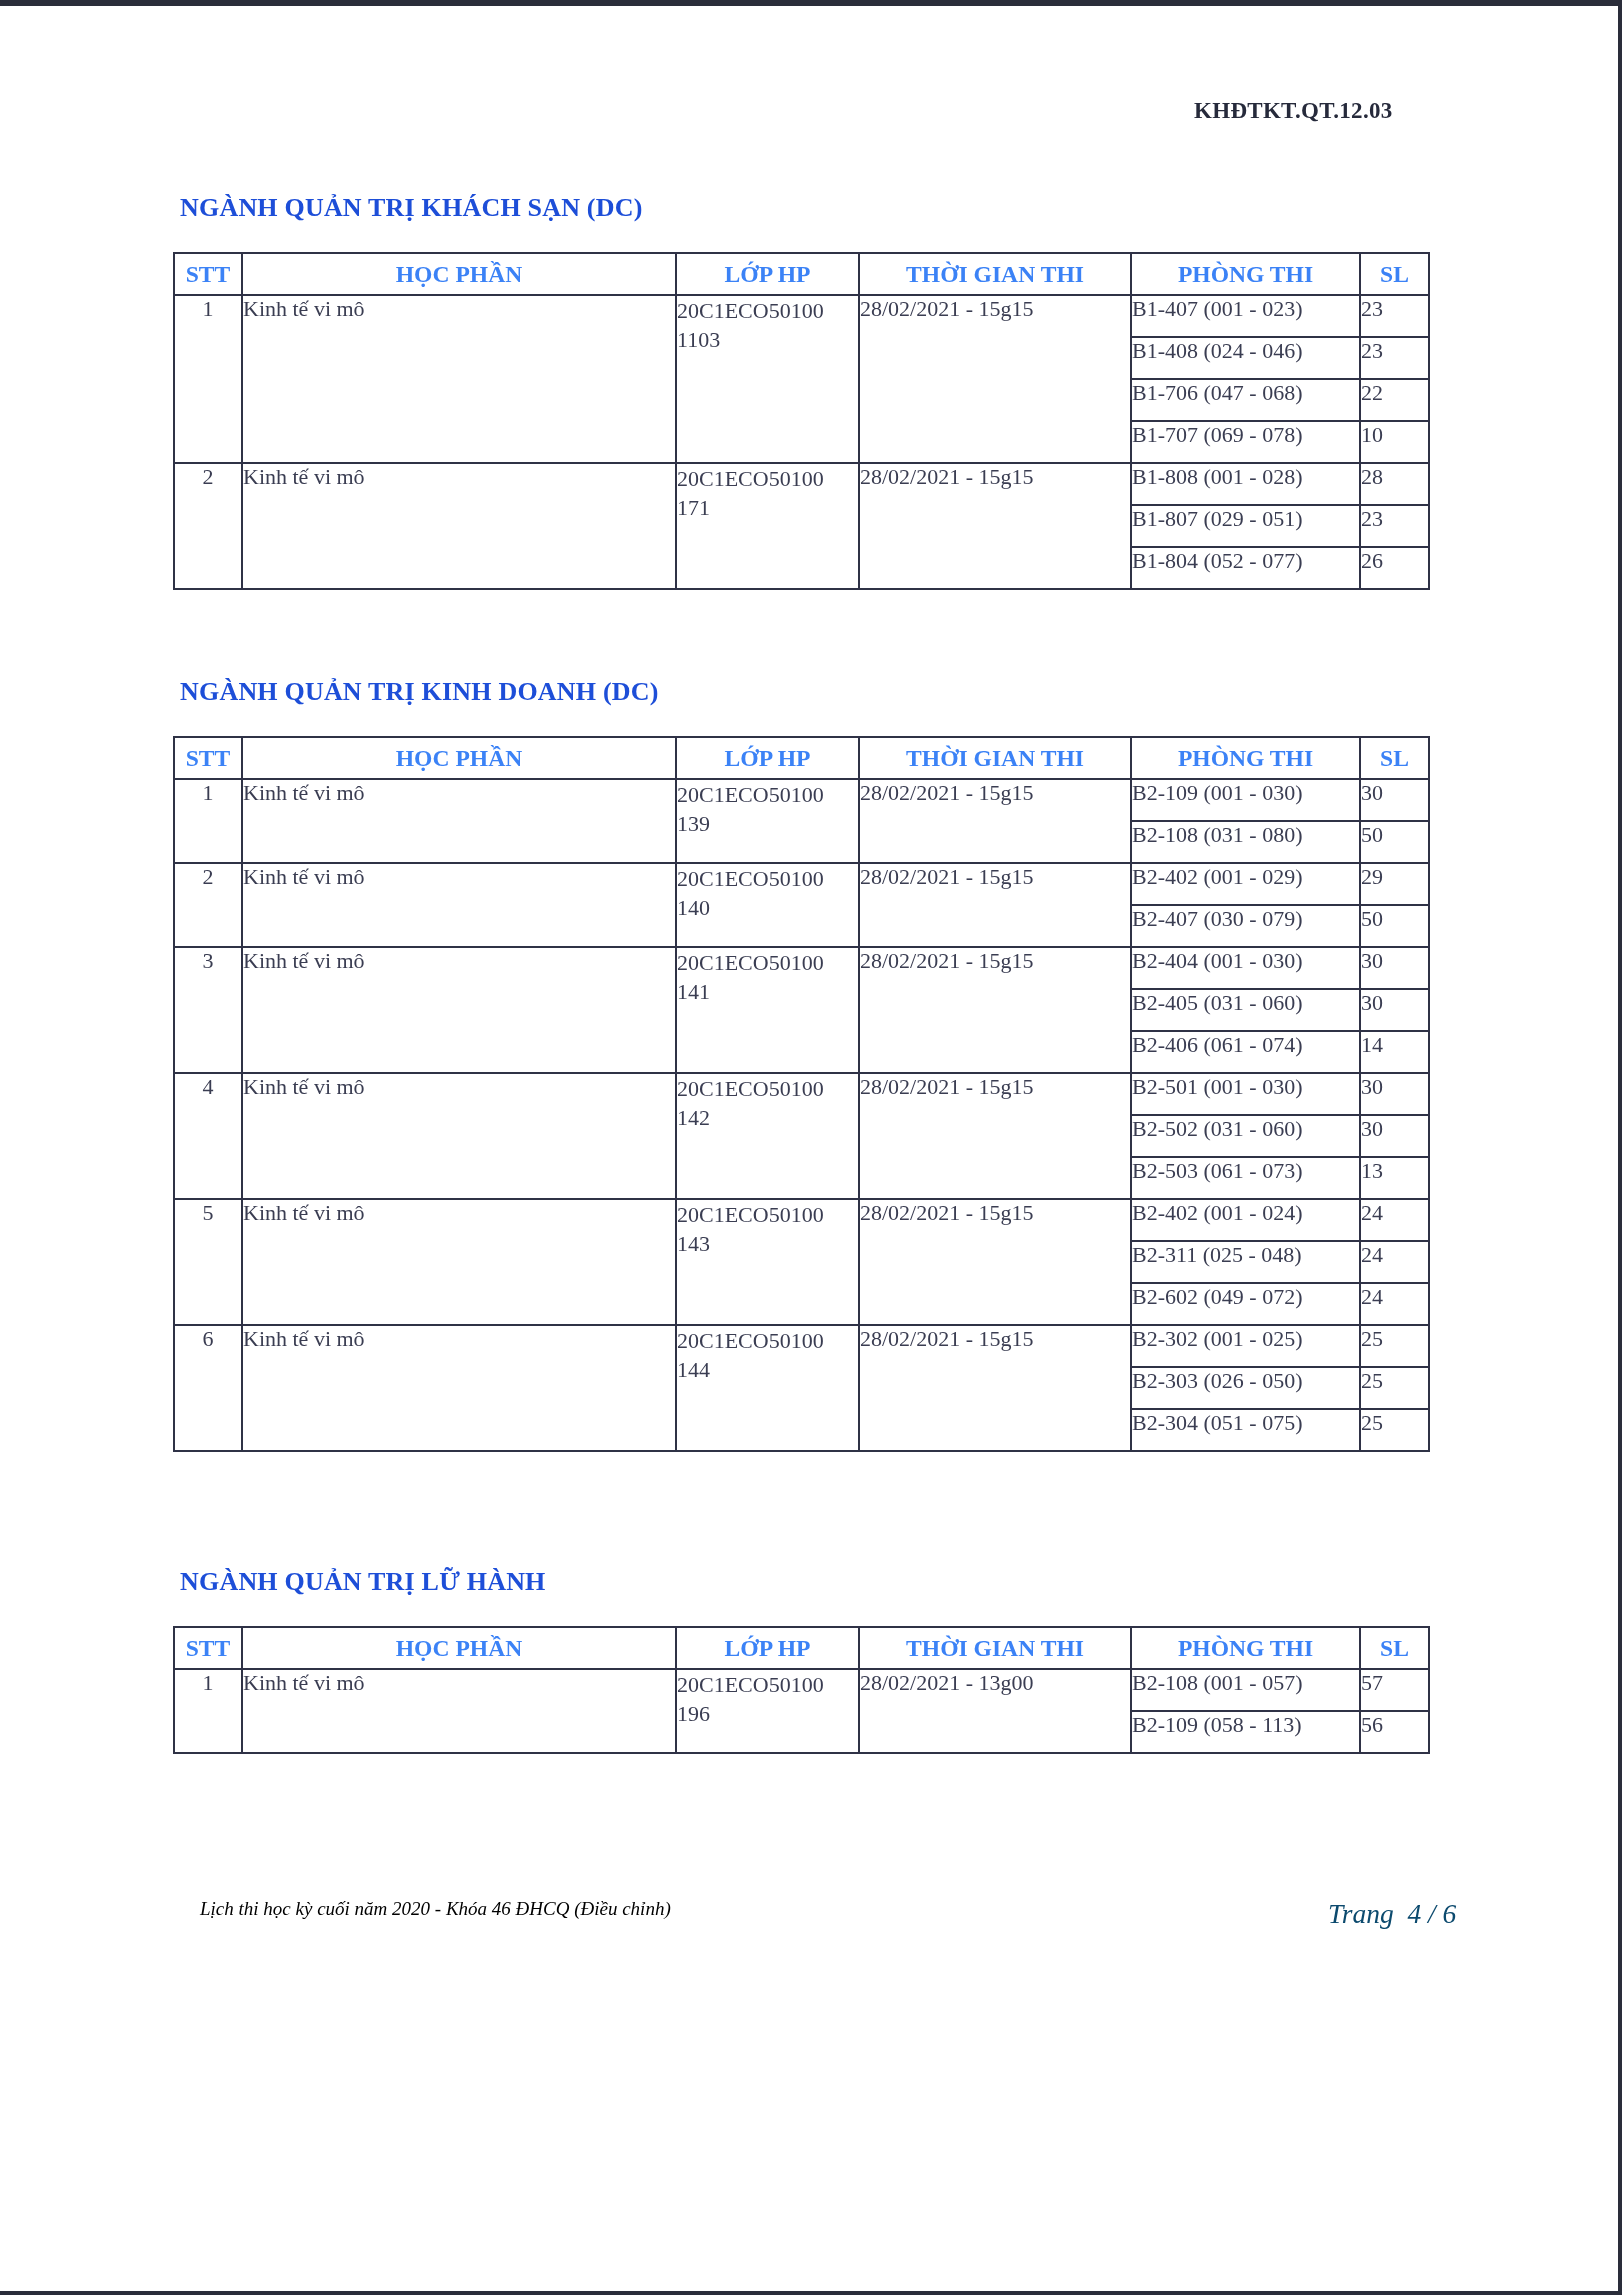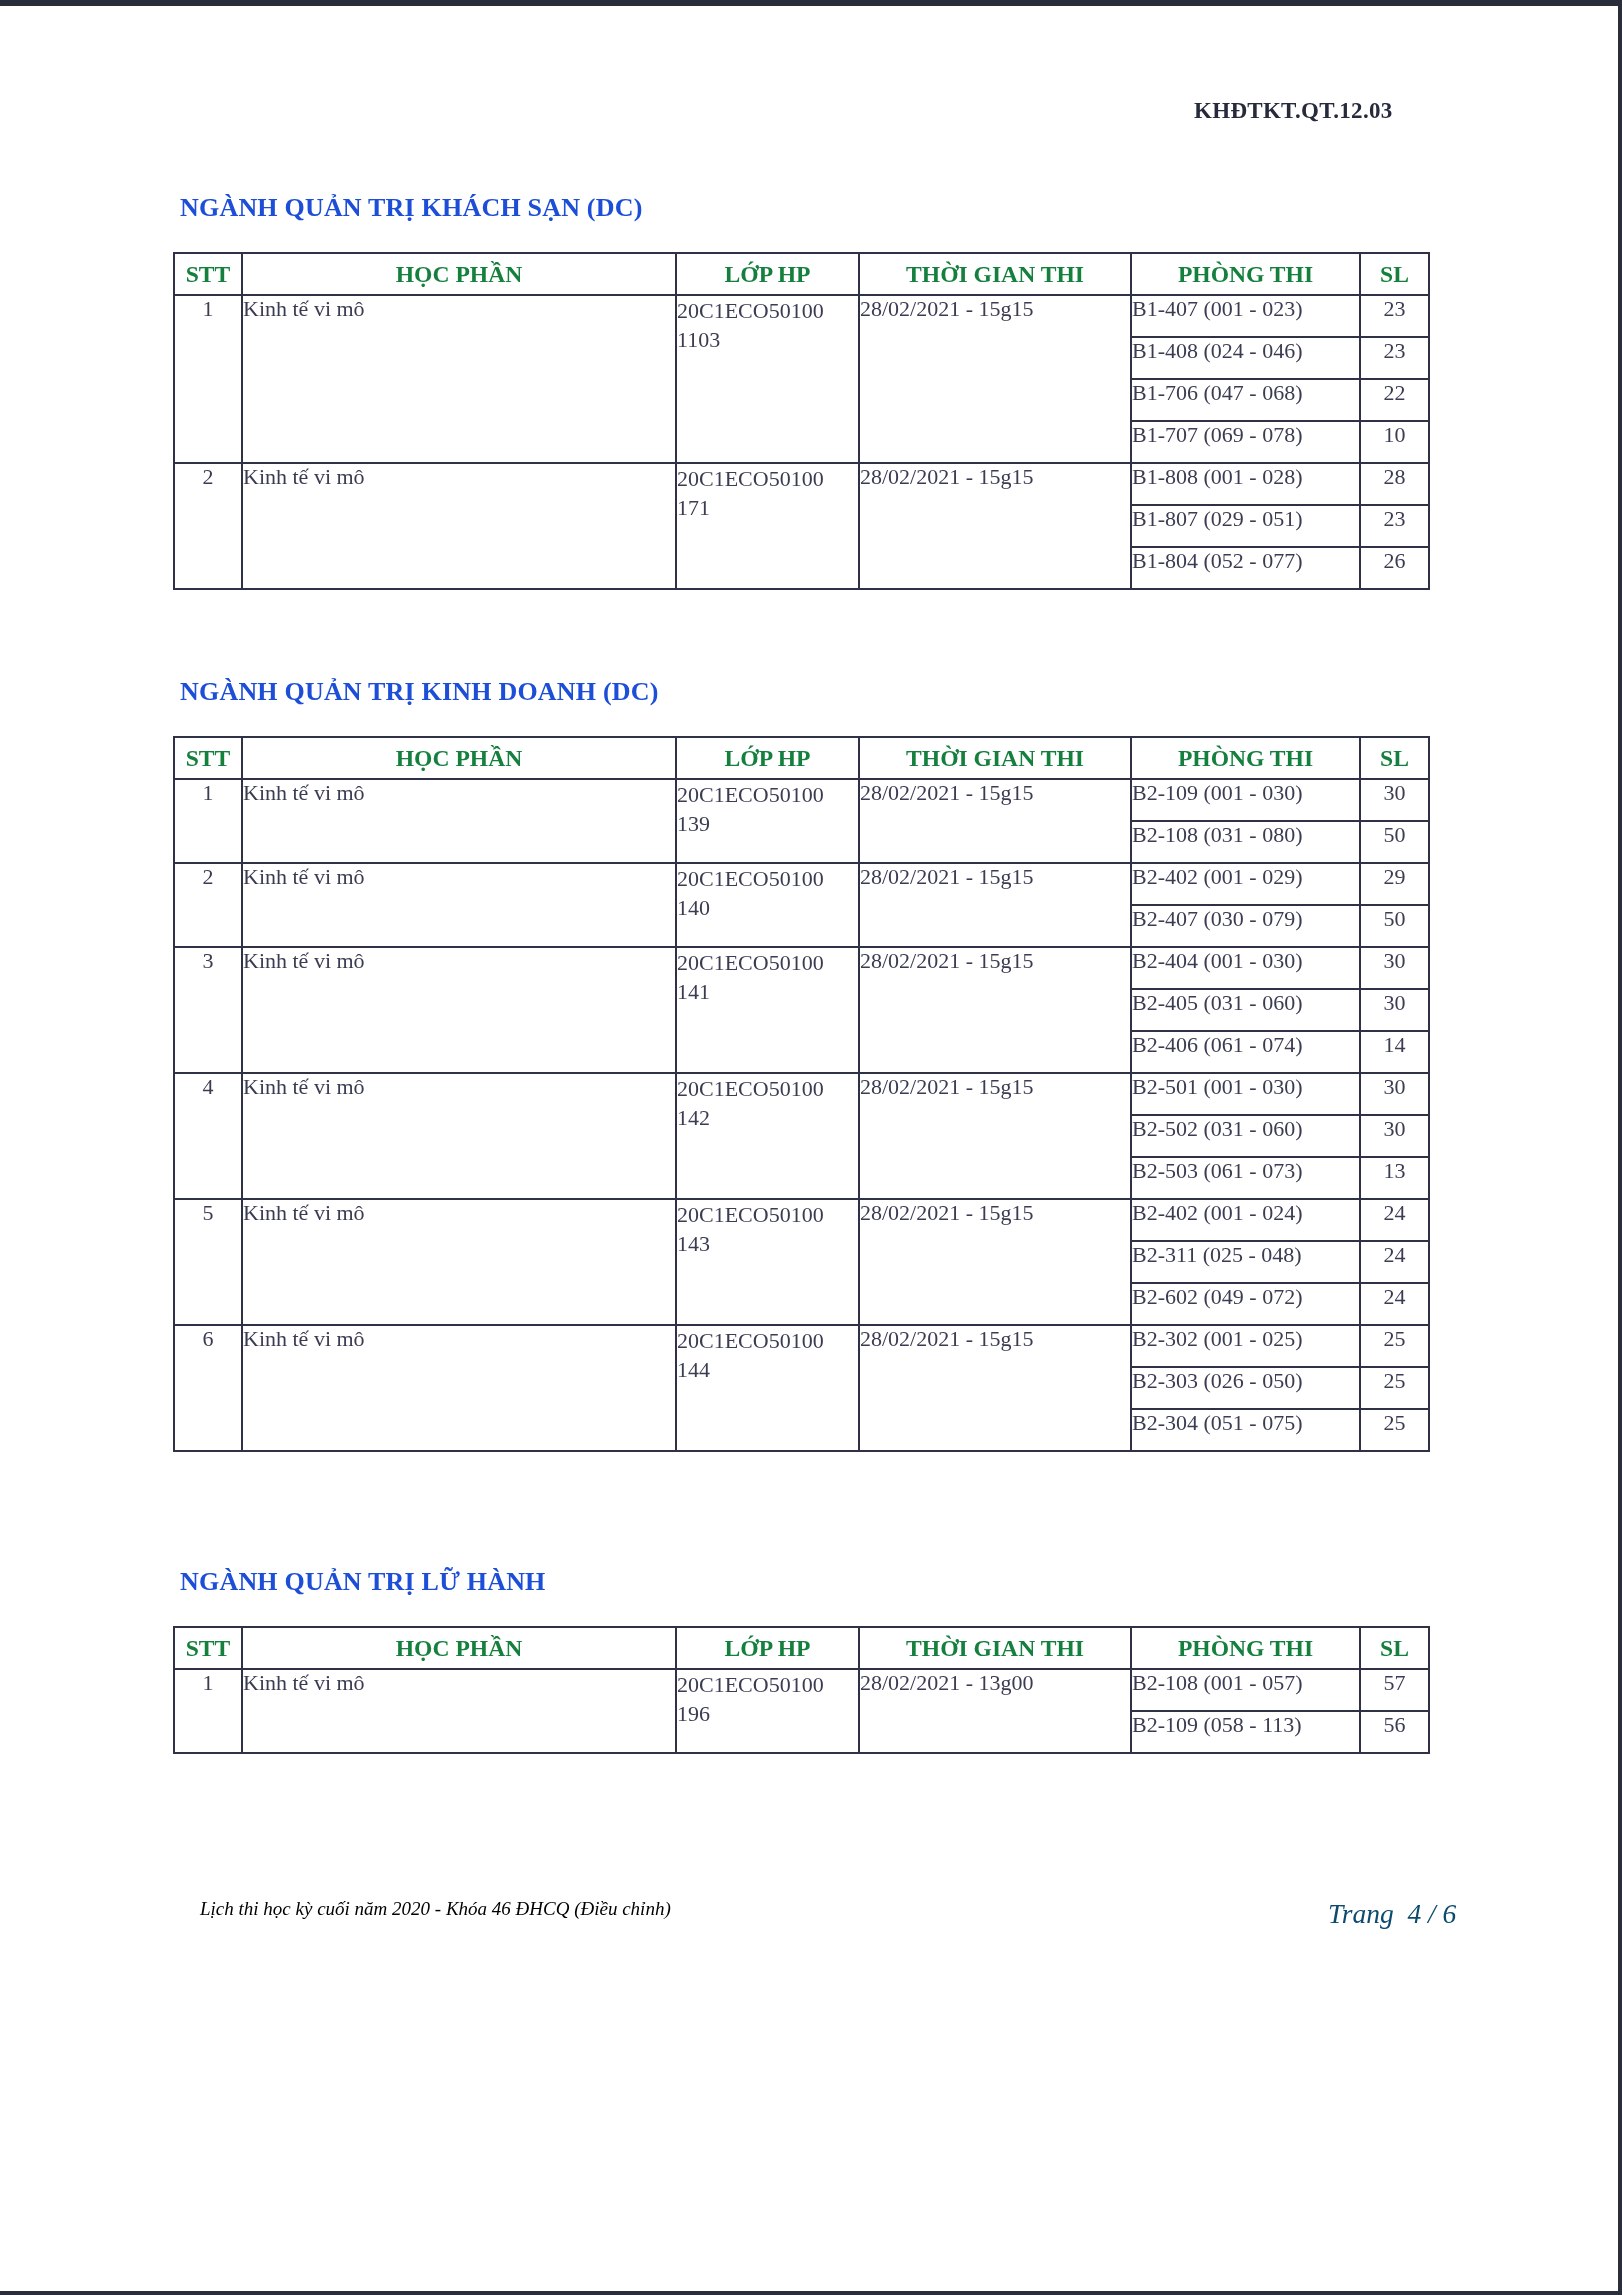--- a/index.html
+++ b/index.html
@@ -29,29 +29,29 @@
   table.sched col.c-hp { width: 434px; }
   table.sched col.c-lop { width: 183px; }
   table.sched col.c-time { width: 272px; }
   table.sched col.c-room { width: 229px; }
   table.sched col.c-sl { width: 69px; }
   table.sched th, table.sched td {
     border: 2px solid #2f3246;
     height: 42px; padding: 0; box-sizing: border-box;
   }
   table.sched th {
-    font-weight: bold; font-size: 23.6px; color: #15803d; text-align: center; vertical-align: middle;
+    font-weight: bold; font-size: 23.6px; color: #3b82f6; text-align: center; vertical-align: middle;
   }
   table.sched td { vertical-align: top; }
   td.stt { text-align: center; padding-top: 7.9px; }
   td.hp { text-align: left; padding-left: 3.9px; padding-top: 7.9px; margin-left: 46px; }
   td.lop { padding-top: 5.2px; line-height: 29px; }
   td.time { text-align: left; padding-top: 7.9px; }
   td.room { text-align: left; padding-left: 3.9px; vertical-align: middle; }
-  td.sl { text-align: center; vertical-align: middle; }
+  td.sl { vertical-align: middle; }
 
   .footer-left {
     position: absolute; left: 200px; top: 1898px;
     font-style: italic; font-size: 19px; color: #000000;
   }
   .footer-right {
     position: absolute; left: 1328px; top: 1898px;
     font-style: italic; font-size: 27.5px; color: #0c4a6e; white-space: pre;
   }
 </style>

